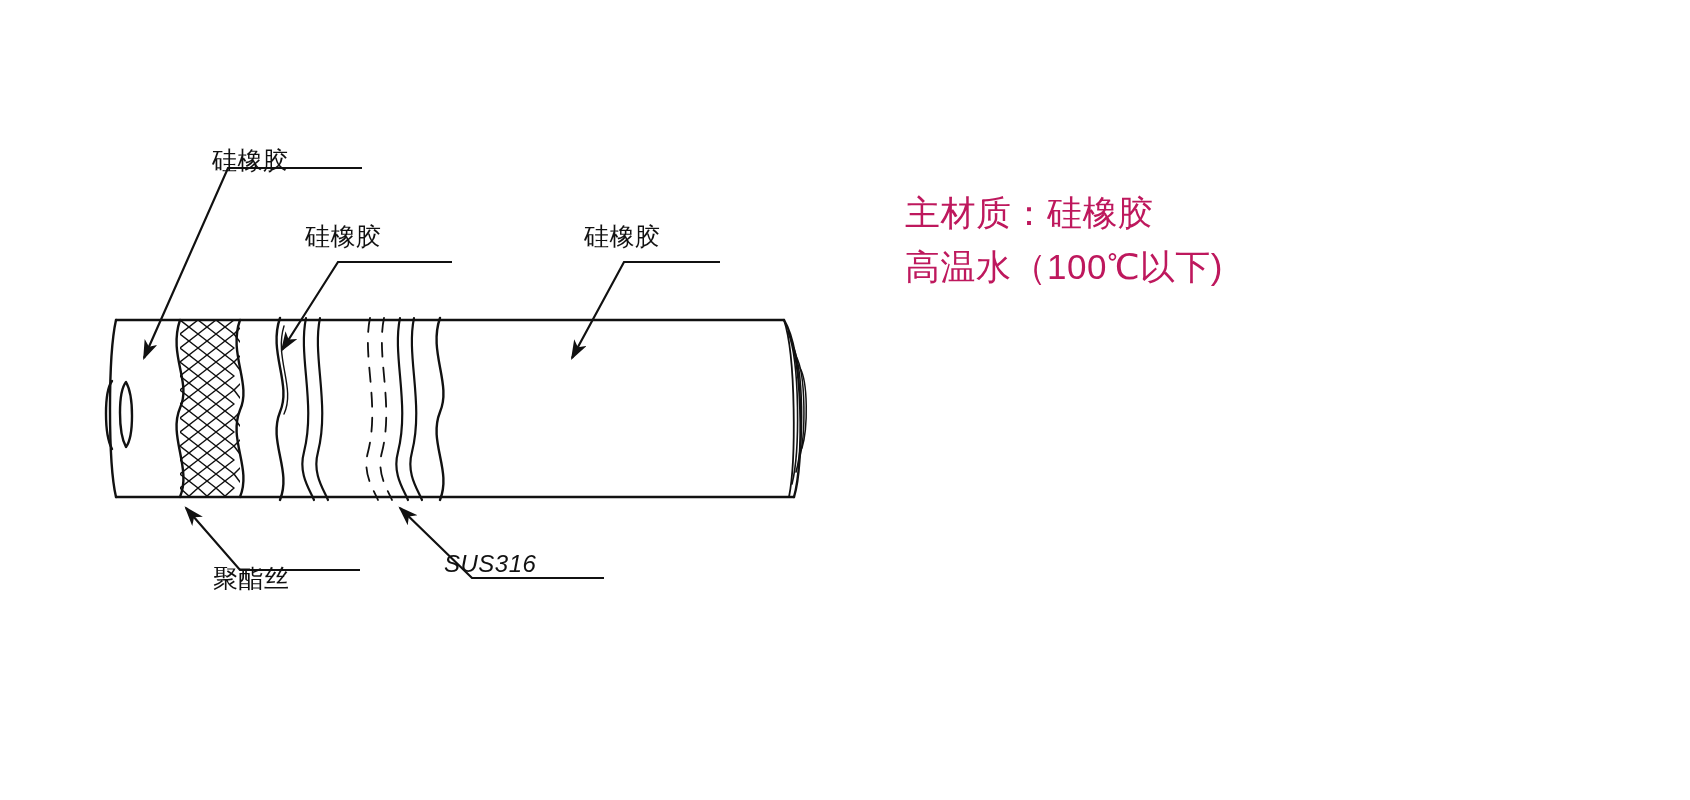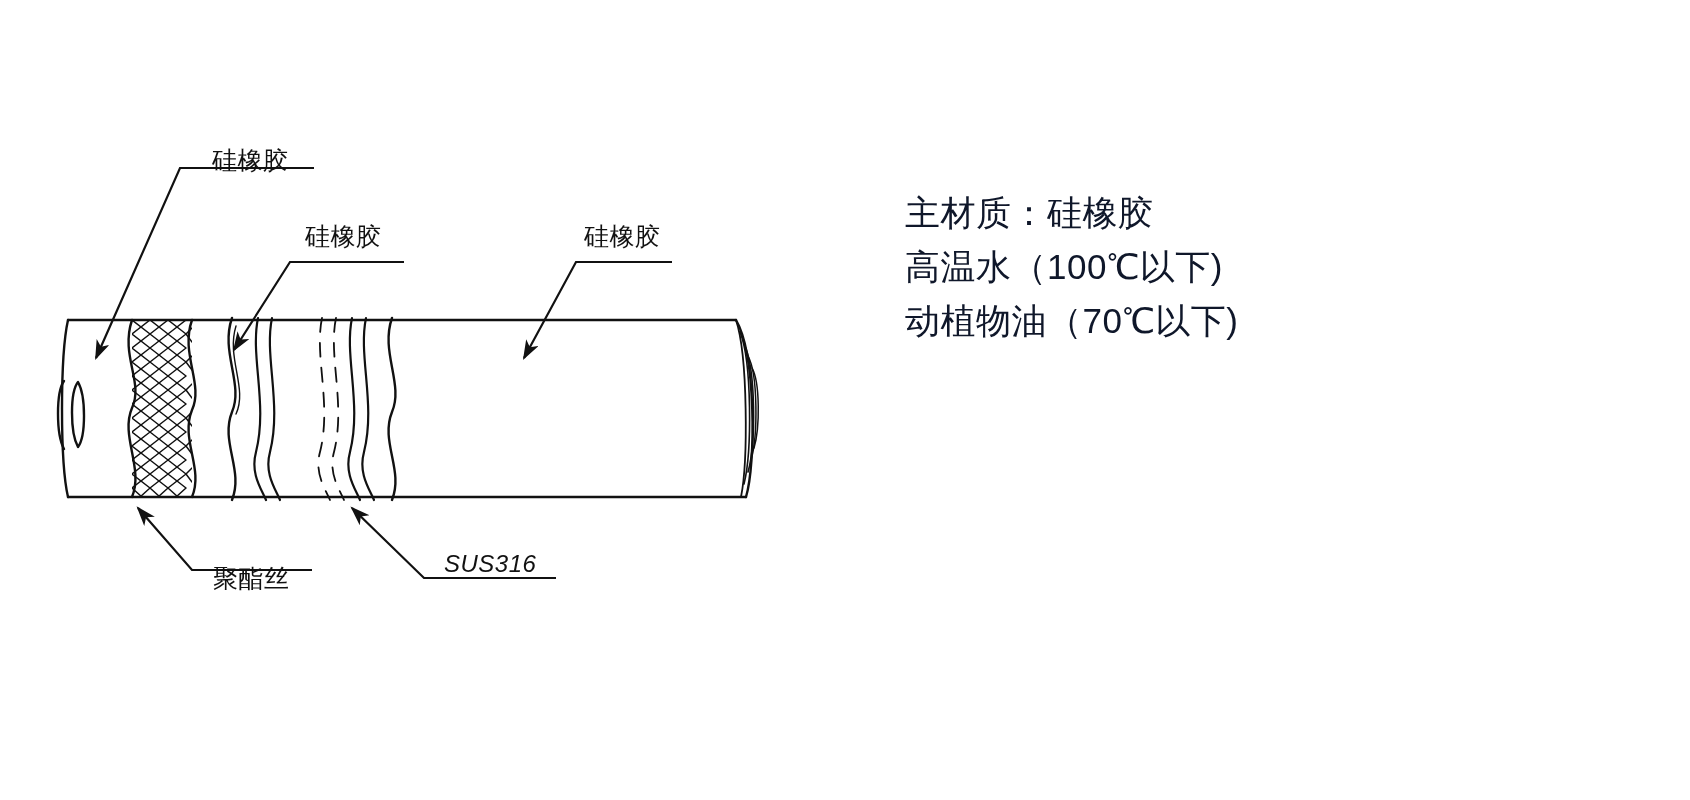--- a/index.html
+++ b/index.html
@@ -19,20 +19,21 @@
     width: 1690px;
     height: 800px;
   }
   
   #diagram {
     position: absolute;
     left: 0;
     top: 0;
     width: 900px;
     height: 800px;
+    padding-left: 48px;
   }
   #diagram svg {
     display: block;
   }
   .dlabel {
     position: absolute;
     font-size: 25px;
     line-height: 1;
     white-space: nowrap;
     color: #111;
@@ -47,21 +48,21 @@
   #specs {
     position: absolute;
     left: 905px;
     top: 186px;
     width: 760px;
   }
   #specs .line {
     font-size: 35px;
     line-height: 54px;
     white-space: nowrap;
-    color: #0f172a;
+    color: #be185d;
     font-weight: 500;
     letter-spacing: 0.5px;
   }
 </style>
 </head>
 <body>
 
 <div id="stage">
 
   <div id="diagram">
@@ -154,16 +155,15 @@
     <div class="dlabel" style="left:212px; top:148px;">硅橡胶</div>
     <div class="dlabel" style="left:305px; top:224px;">硅橡胶</div>
     <div class="dlabel" style="left:584px; top:224px;">硅橡胶</div>
     <div class="dlabel" style="left:213px; top:566px;">聚酯丝</div>
     <div class="dlabel small" style="left:444px; top:552px;">SUS316</div>
   </div>
 
   <div id="specs">
     <div class="line">主材质：硅橡胶</div>
     <div class="line">高温水（100℃以下)</div>
-    <div class="line">动植物油（70℃以下)</div>
   </div>
 
 </div>
 
 </body></html>

